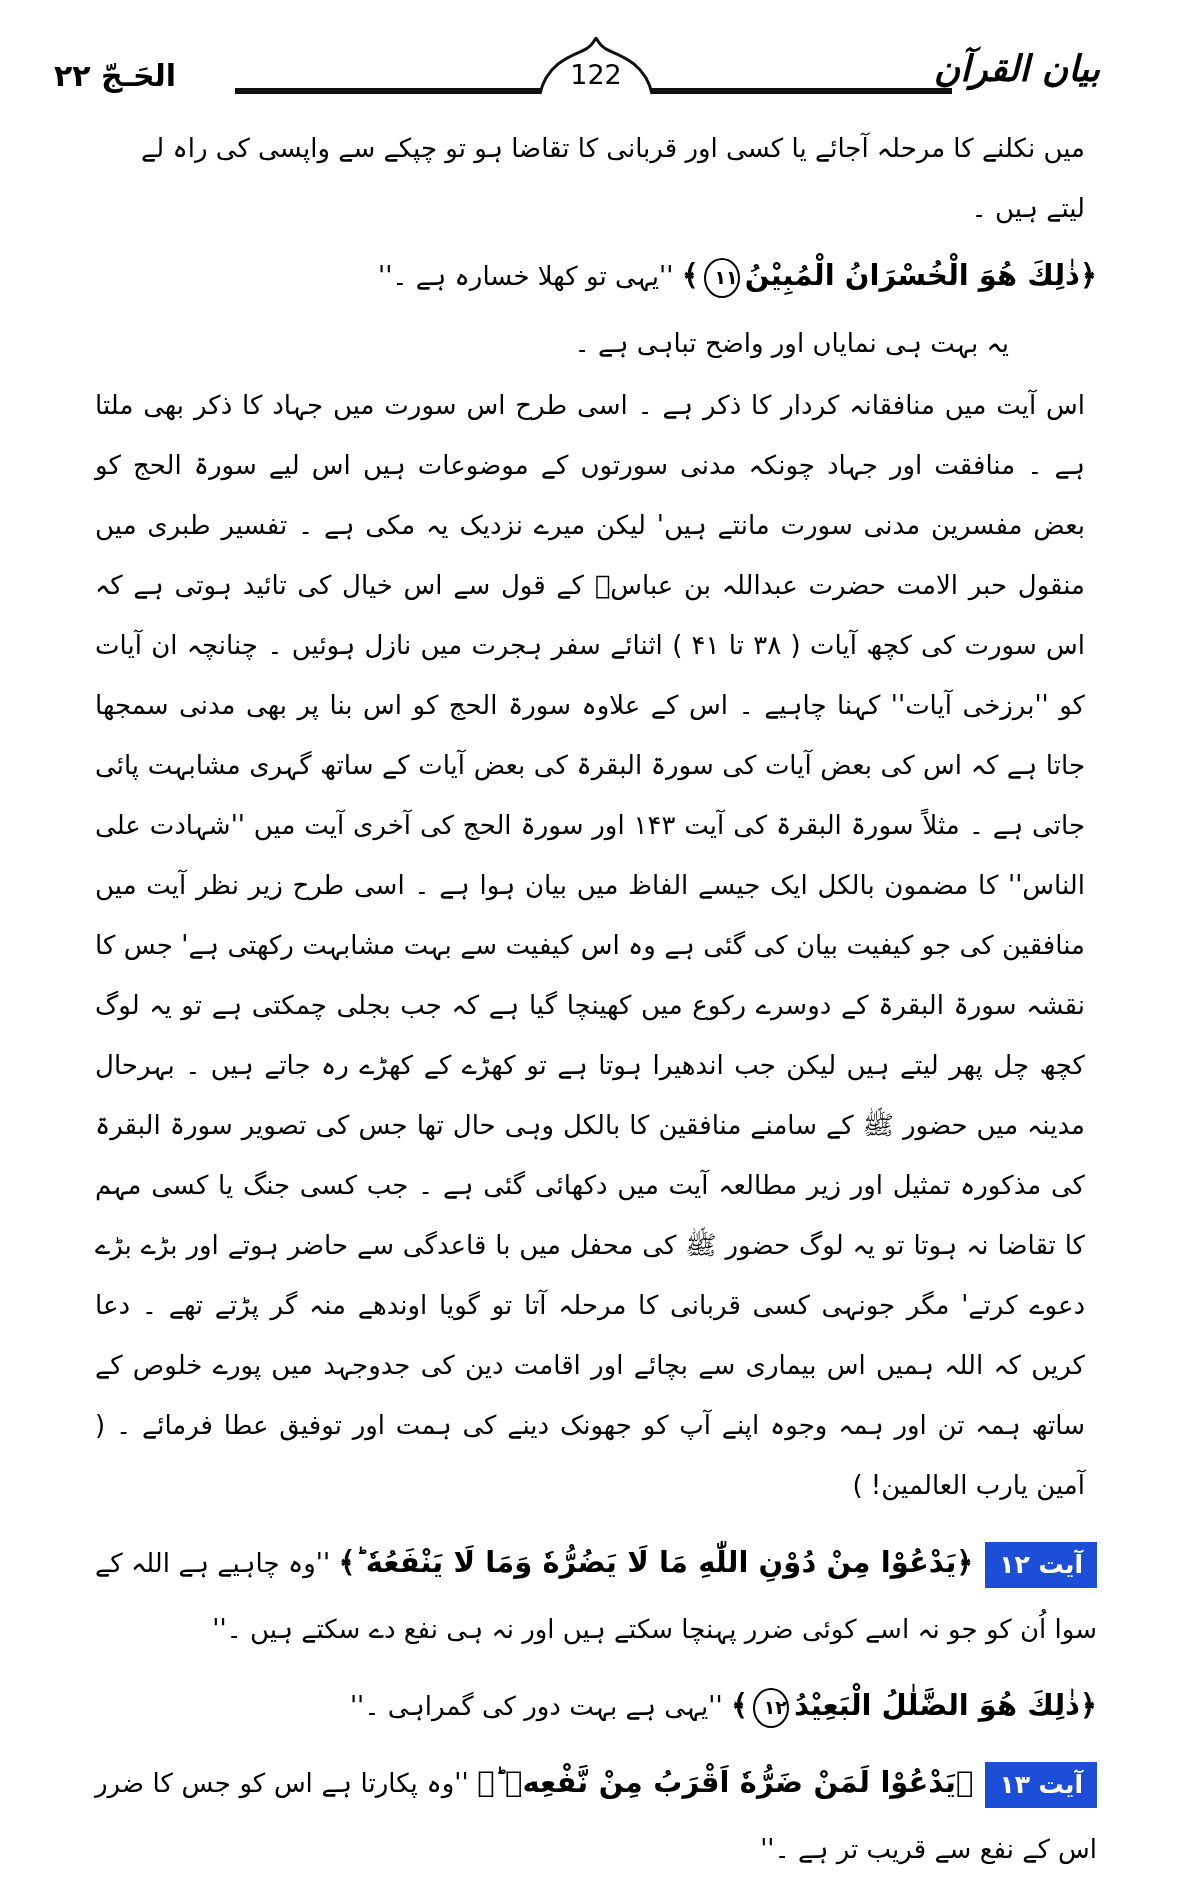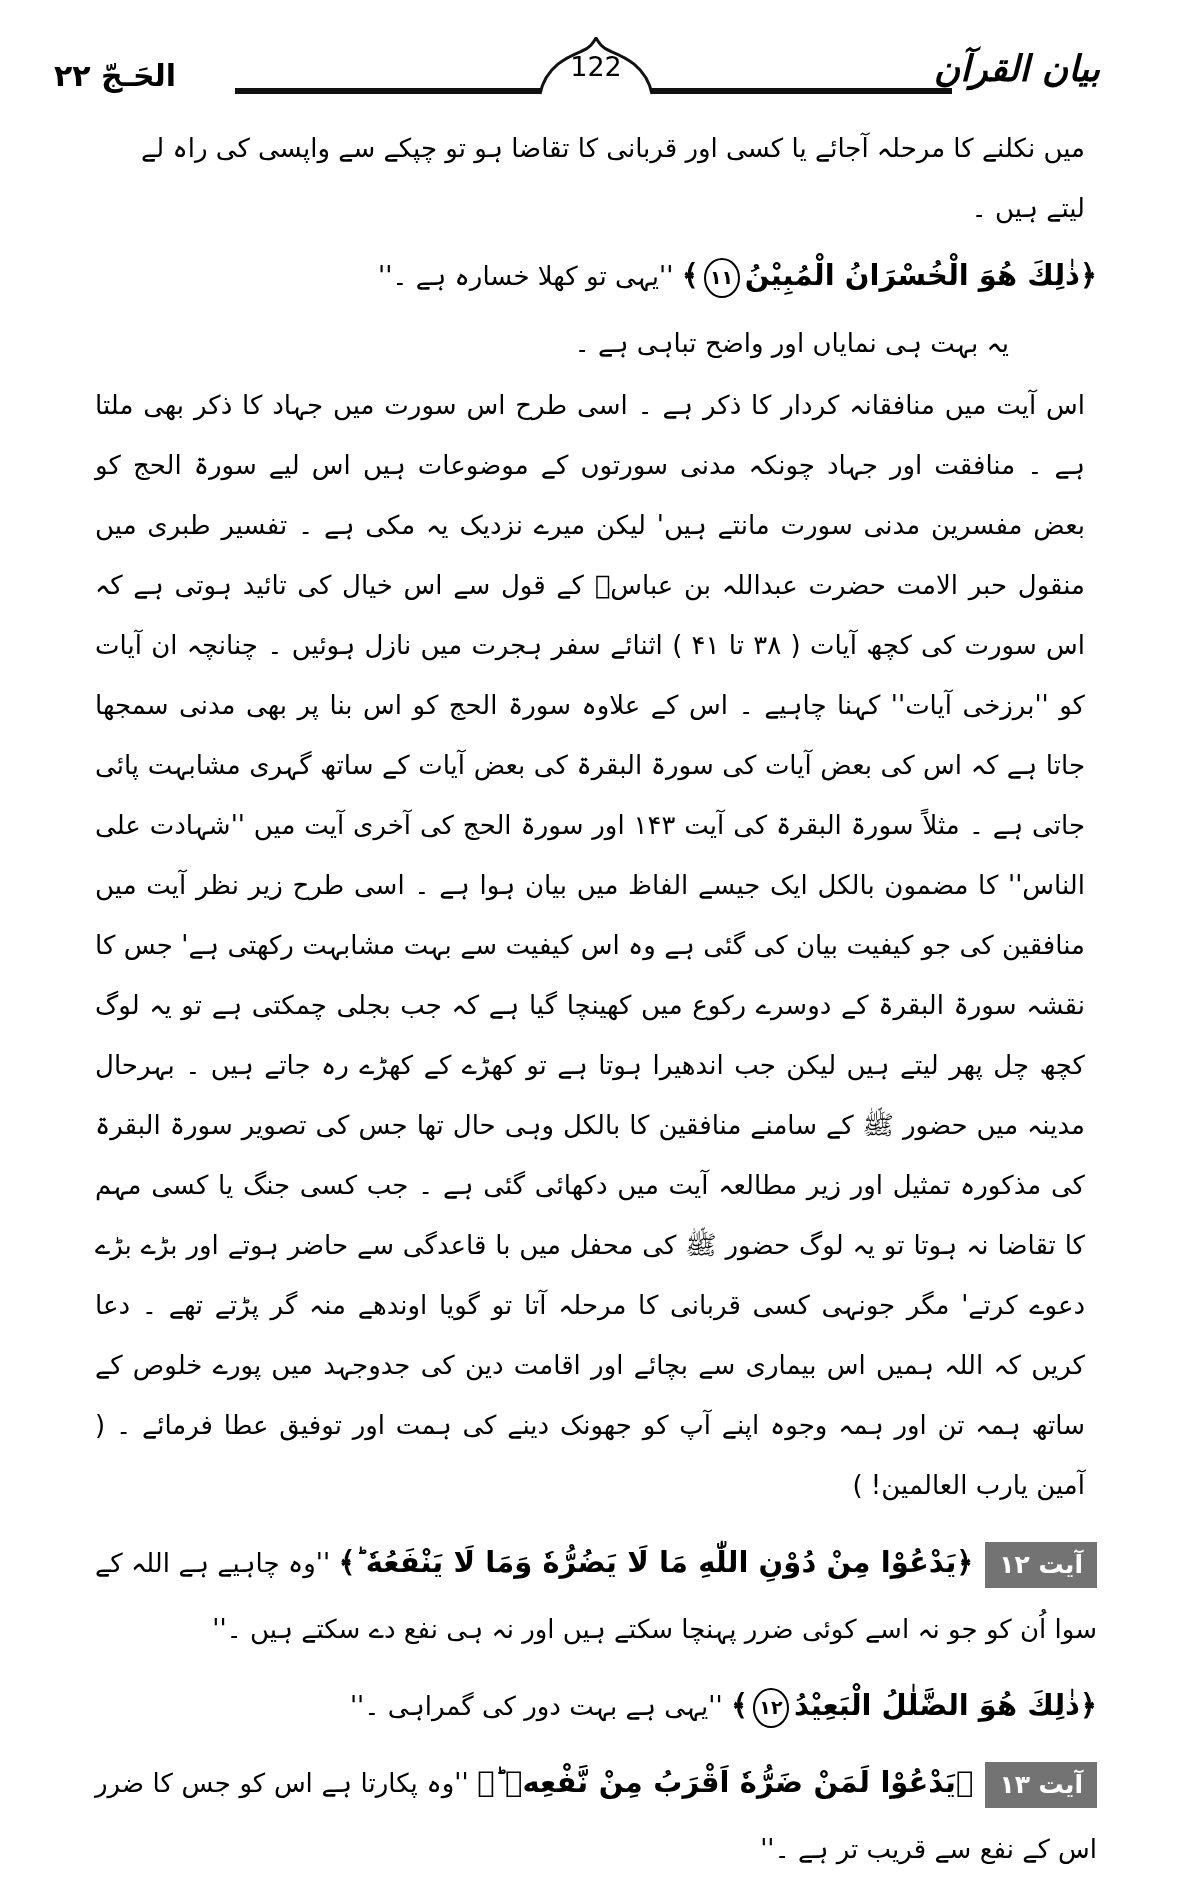--- a/index.html
+++ b/index.html
@@ -25,21 +25,21 @@
   }
   .hdr-rule{
     position:absolute;right:240px;left:235px;top:88px;height:6px;
     background:#111;
   }
   .dome{
     position:absolute;left:50%;margin-left:-60px;top:37px;width:120px;height:58px;
   }
   .dome svg{position:absolute;top:0;left:0;}
   .dome .pnum{
-    position:absolute;left:0;right:0;top:14px;
+    position:absolute;left:0;right:0;top:22px;
     text-align:center;font-size:27px;direction:ltr;
   }
   
   .body{
     position:absolute;top:118px;left:95px;right:95px;bottom:0;
     direction:rtl;
   }
   .prose{
     font-size:26px;line-height:60px;
     text-align:justify;
@@ -50,27 +50,27 @@
     font-size:26px;line-height:66px;
     text-align:justify;
     margin:4px 0;
   }
   .quote .ar{font-weight:bold;font-size:29px;}
   .quote .tr{font-size:26px;}
   .vnum{
     display:inline-block;
     min-width:32px;height:36px;line-height:34px;
     border:2.5px solid #000;border-radius:50%;
-    text-align:center;font-size:19px;font-weight:bold;
+    font-size:19px;font-weight:bold;
     vertical-align:middle;margin:0 5px;
   }
   .vnum:empty{display:none;border:none;margin:0;}
   .ayah-badge{
     display:inline-block;
-    background:#737373;color:#fff;
+    background:#1d4ed8;color:#fff;
     font-size:25px;font-weight:bold;
     line-height:42px;padding:2px 14px;
     margin-left:12px;
     vertical-align:middle;
   }
   .indent-r{padding-right:88px;}
   .note{margin:2px 0;}
 </style>
 </head>
 <body>

